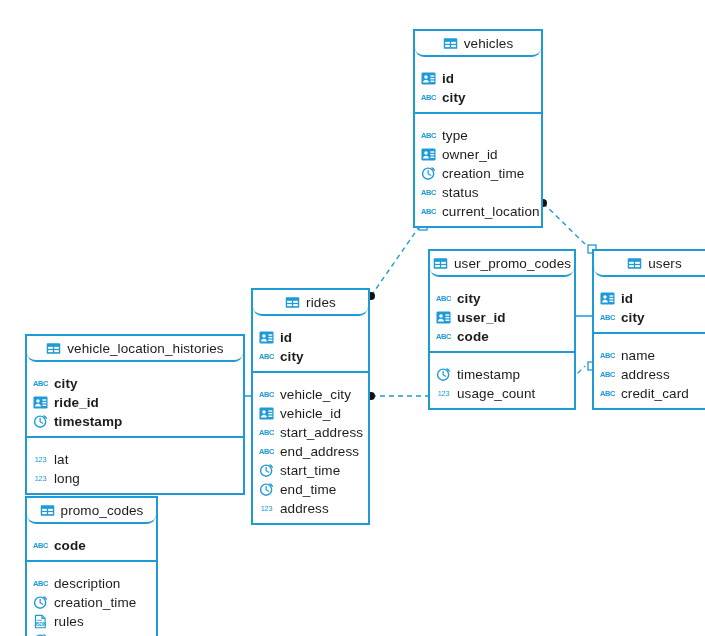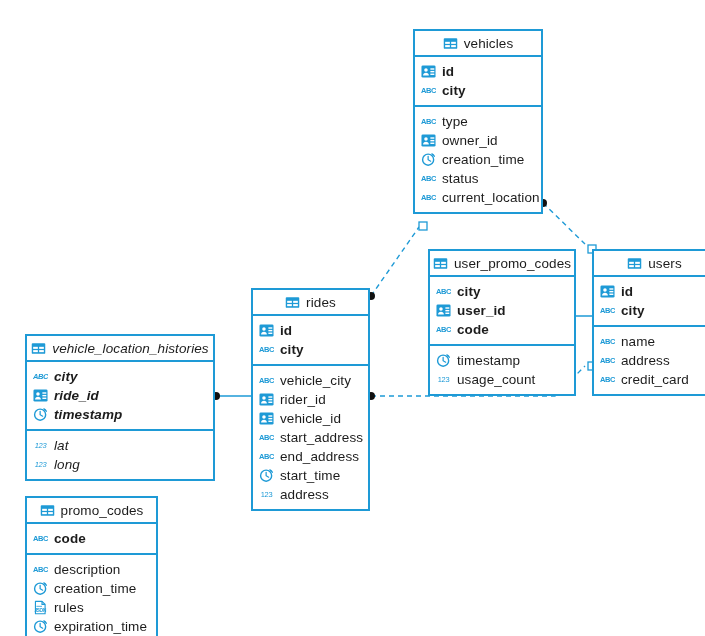--- a/index.html
+++ b/index.html
@@ -36,29 +36,30 @@
   .ent-header {
     box-sizing: border-box;
     height: 26px;
     display: flex;
     align-items: center;
     justify-content: center;
     gap: 6px;
     border-bottom: 2px solid #1e9ad6;
     background: #ffffff;
     padding: 0 8px;
+    border-radius: 9px;
   }
   .ent-title {
     font-size: 13.5px;
     color: #1c1c1c;
     white-space: nowrap;
     letter-spacing: 0.1px;
   }
   .ent-section {
-    padding: 5px 0 5px 0;
+    padding: 12px 0 5px 0;
   }
   .ent-section.keys {
     border-bottom: 2px solid #1e9ad6;
   }
   .field {
     display: flex;
     align-items: center;
     gap: 6px;
     height: 19px;
     padding: 0 8px 0 6px;
@@ -372,33 +373,20 @@
           <span class="ficon">
             <svg viewBox="0 0 16 16" width="15" height="15">
               <rect x="0.5" y="1.5" width="15" height="13" rx="1.5" fill="#1e9ad6"></rect>
               <circle cx="5.3" cy="6.4" r="1.9" fill="#fff"></circle>
               <path d="M2.2 12.2c0-1.9 1.4-3 3.1-3s3.1 1.1 3.1 3z" fill="#fff"></path>
               <rect x="10" y="4.6" width="4.2" height="1.5" fill="#fff"></rect>
               <rect x="10" y="7.4" width="4.2" height="1.5" fill="#fff"></rect>
               <rect x="10" y="10.2" width="4.2" height="1.5" fill="#fff"></rect>
             </svg>
           </span>
-          <span class="field-name">rider_id</span>
-        </div>
-        <div class="field">
-          <span class="ficon">
-            <svg viewBox="0 0 16 16" width="15" height="15">
-              <rect x="0.5" y="1.5" width="15" height="13" rx="1.5" fill="#1e9ad6"></rect>
-              <circle cx="5.3" cy="6.4" r="1.9" fill="#fff"></circle>
-              <path d="M2.2 12.2c0-1.9 1.4-3 3.1-3s3.1 1.1 3.1 3z" fill="#fff"></path>
-              <rect x="10" y="4.6" width="4.2" height="1.5" fill="#fff"></rect>
-              <rect x="10" y="7.4" width="4.2" height="1.5" fill="#fff"></rect>
-              <rect x="10" y="10.2" width="4.2" height="1.5" fill="#fff"></rect>
-            </svg>
-          </span>
           <span class="field-name">vehicle_id</span>
         </div>
         <div class="field">
           <span class="ficon">
             <svg viewBox="0 0 16 16" width="15" height="15">
               <text x="8" y="11" text-anchor="middle" font-family="&quot;Liberation Sans&quot;, sans-serif" font-size="8" font-weight="bold" letter-spacing="-0.4" fill="#1e9ad6">ABC</text>
             </svg>
           </span>
           <span class="field-name">start_address</span>
         </div>
@@ -416,28 +404,38 @@
               <circle cx="7.6" cy="8.2" r="5.9" fill="none" stroke="#1e9ad6" stroke-width="1.5"></circle>
               <path d="M7.6 4.6 V8.2 L10.3 9.8" fill="none" stroke="#1e9ad6" stroke-width="1.3" stroke-linecap="round"></path>
               <path d="M11.6 2.0 A6.2 6.2 0 0 1 14.3 4.6" fill="none" stroke="#1e9ad6" stroke-width="1.3" stroke-linecap="round"></path>
             </svg>
           </span>
           <span class="field-name">start_time</span>
         </div>
         <div class="field">
           <span class="ficon">
             <svg viewBox="0 0 16 16" width="15" height="15">
+              <circle cx="7.6" cy="8.2" r="5.9" fill="none" stroke="#1e9ad6" stroke-width="1.5"></circle>
+              <path d="M7.6 4.6 V8.2 L10.3 9.8" fill="none" stroke="#1e9ad6" stroke-width="1.3" stroke-linecap="round"></path>
+              <path d="M11.6 2.0 A6.2 6.2 0 0 1 14.3 4.6" fill="none" stroke="#1e9ad6" stroke-width="1.3" stroke-linecap="round"></path>
+            </svg>
+          </span>
+          <span class="field-name">end_time</span>
+        </div>
+        <div class="field">
+          <span class="ficon">
+            <svg viewBox="0 0 16 16" width="15" height="15">
               <text x="8" y="11" text-anchor="middle" font-family="&quot;Liberation Sans&quot;, sans-serif" font-size="8" letter-spacing="-0.3" fill="#1e9ad6">123</text>
             </svg>
           </span>
           <span class="field-name">address</span>
         </div>
       </div>
     </div>
-    <div class="entity" style="left: 25px; top: 334px; width: 190px; font-style: italic;">
+    <div class="entity" style="left: 25px; top: 334px; width: 220px;">
       <div class="ent-header">
         <span class="ficon">
           <svg viewBox="0 0 16 16" width="15" height="15">
             <rect x="0.8" y="2.3" width="14.4" height="11.4" rx="1" fill="#1e9ad6"></rect>
             <rect x="2.3" y="6.2" width="5" height="2.2" fill="#fff"></rect>
             <rect x="8.7" y="6.2" width="5" height="2.2" fill="#fff"></rect>
             <rect x="2.3" y="9.7" width="5" height="2.2" fill="#fff"></rect>
             <rect x="8.7" y="9.7" width="5" height="2.2" fill="#fff"></rect>
           </svg>
         </span>

